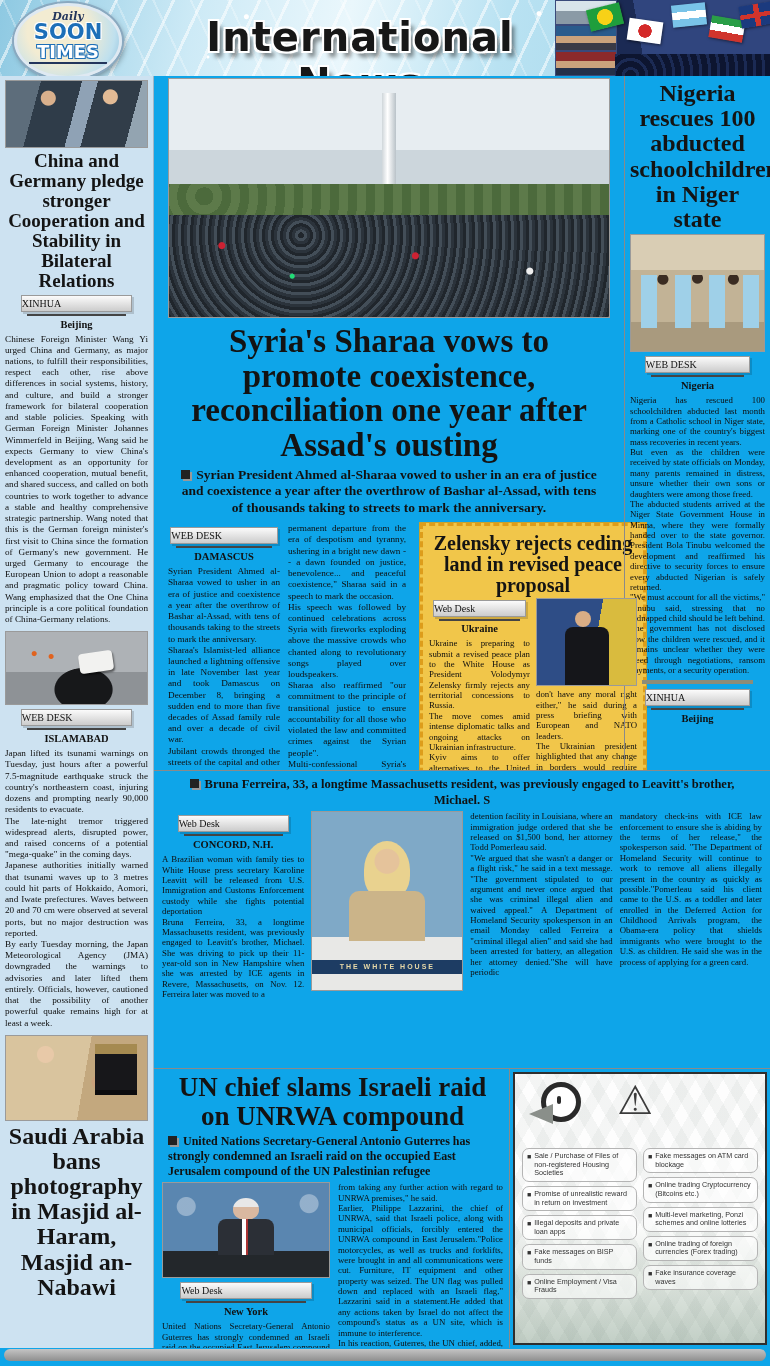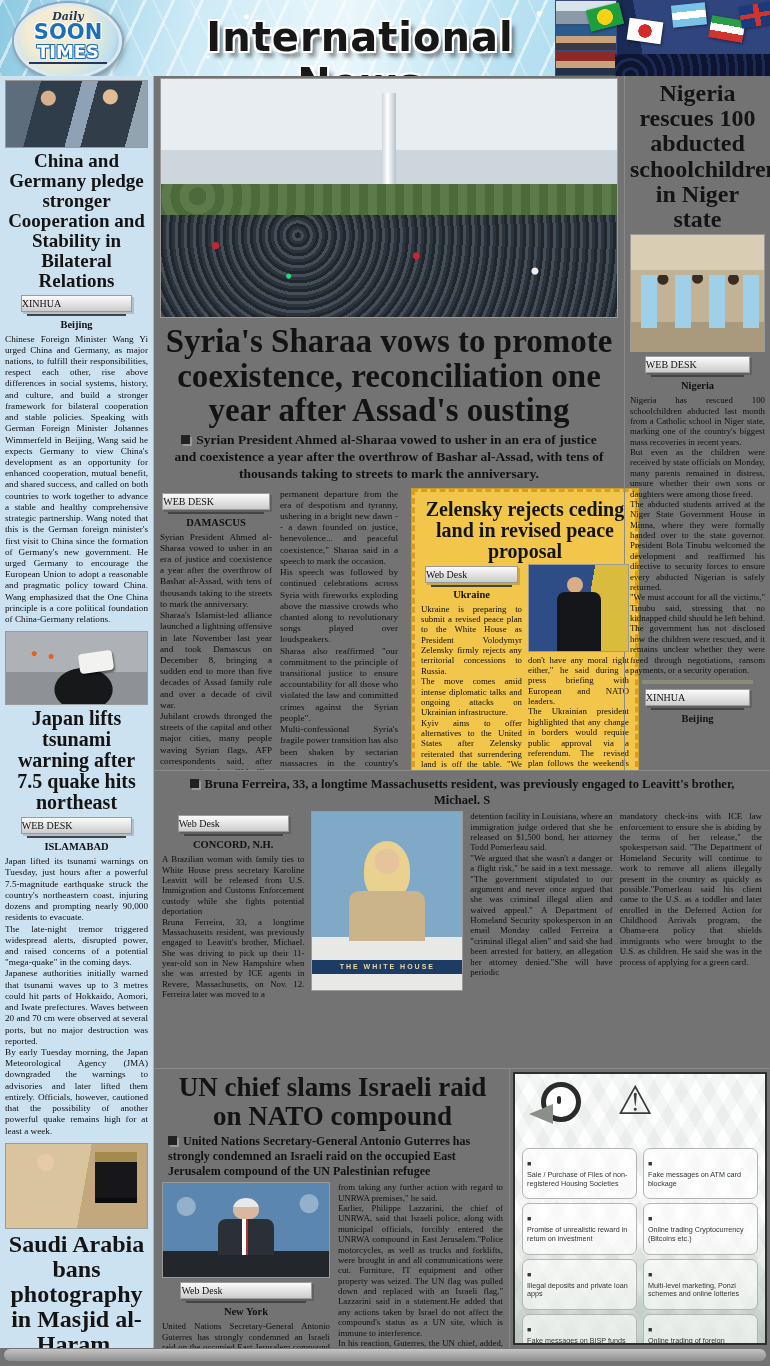--- a/index.html
+++ b/index.html
@@ -1,16 +1,16 @@
 <!DOCTYPE html>
 <html><head>
 <meta charset="utf-8">
 <style>
   html,body{margin:0;padding:0;background:#e8e8e8;}
-  .page{position:relative;width:770px;height:1366px;overflow:hidden;background:#737373;
+  .page{position:relative;width:770px;height:1366px;overflow:hidden;background:#0ea5e9;
         font-family:"Liberation Serif",serif;color:#111;margin:0 auto;}
 
   
   .banner{position:relative;height:76px;overflow:hidden;
     background:linear-gradient(100deg,#8ec9e2 0%,#cdeaf6 25%,#eaf7fc 45%,#b9e2f2 65%,#9ed2e8 100%);}
   .banner-streaks{position:absolute;inset:0;
     background:repeating-linear-gradient(115deg,rgba(255,255,255,.55) 0 3px,transparent 3px 26px),
                repeating-linear-gradient(65deg,rgba(255,255,255,.28) 0 2px,transparent 2px 34px);}
   .banner-sparkle{position:absolute;inset:0;background:
     radial-gradient(circle at 32% 22%,#fff 0 2px,transparent 3px),
@@ -48,21 +48,21 @@
   .face.f3{background:linear-gradient(#8c2a2a 40%,#caa27c 40% 70%,#23304a 70%);}
   .crowd-sil{position:absolute;bottom:0;left:60px;right:0;height:22px;
     background:repeating-radial-gradient(circle at 10% 100%,#0d1530 0 6px,#1b2a54 6px 9px);}
 
   
   .content{display:flex;height:1272px;}
   .col-left{width:154px;min-width:154px;background:#cde2f1;border-right:1px solid #9fb6c8;
     padding:4px 5px;box-sizing:border-box;overflow:hidden;}
   .col-main{flex:1;display:flex;flex-direction:column;overflow:hidden;}
   .row-top{display:flex;height:694px;overflow:hidden;}
-  .mid{width:470px;min-width:470px;padding:2px 6px;box-sizing:border-box;}
+  .mid{width:470px;min-width:470px;padding:2px 14px;box-sizing:border-box;}
   .sidebar-right{flex:1;border-left:1px solid #8a8a8a;padding:2px 5px;box-sizing:border-box;overflow:hidden;}
   .judge-sec{border-top:1px solid #8a8a8a;height:298px;padding:3px 8px;box-sizing:border-box;overflow:hidden;}
   .row-bottom{display:flex;border-top:1px solid #8a8a8a;flex:1;overflow:hidden;}
   .un-sec{width:356px;min-width:356px;padding:2px 6px 2px 8px;box-sizing:border-box;overflow:hidden;border-right:1px solid #8a8a8a;}
   .nab-wrap{flex:1;padding:3px;box-sizing:border-box;}
   .footer-bar{height:12px;margin:1px 4px;border-radius:7px;background:linear-gradient(#c4c4c4,#8e8e8e);}
 
   
   .h-side{font-size:19px;line-height:1.05;text-align:center;font-weight:bold;color:#141414;margin:3px 0 2px;}
   .h-side.sm{font-size:24px;}
@@ -188,21 +188,21 @@
   .nab-txt{position:absolute;left:2px;top:18px;font:bold italic 20px "DejaVu Sans",sans-serif;color:#111;
     background:rgba(255,255,255,.75);padding:0 2px;}
   .nab-warning{text-align:center;font:bold 28px "Liberation Sans",sans-serif;color:#4c4c4c;
     letter-spacing:2px;text-shadow:1px 2px 2px rgba(0,0,0,.3);margin-top:-6px;}
   .pill{background:linear-gradient(#76756d,#3d3c37);color:#fff;border-radius:11px;text-align:center;
     font-weight:bold;font-size:10.5px;padding:3px 14px;width:fit-content;margin:5px auto 4px;
     border:1px solid #222;box-shadow:0 1px 2px rgba(0,0,0,.4);}
   .fraud-grid{display:flex;gap:6px;padding:0 7px;}
   .fraud-col{flex:1;display:flex;flex-direction:column;gap:4px;}
   .fraud-item{background:rgba(255,255,255,.6);border:1px solid #b4b4b4;border-radius:7px;
-    font-size:7.2px;line-height:1.2;color:#333;padding:10px 4px;display:flex;gap:3px;align-items:flex-start;flex-direction:column;}
+    font-size:7.2px;line-height:1.2;color:#333;padding:3px 4px;display:flex;gap:3px;align-items:flex-start;}
   .fraud-item .bq{color:#333;font-size:7px;line-height:1.3;}
 </style>
 </head>
 <body>
 
 <div class="page">
 
   <div class="banner">
     <div class="banner-streaks"></div>
     <div class="banner-sparkle"></div>
@@ -238,21 +238,20 @@
         <div class="byline-wrap">
           <div class="byline-box">XINHUA</div>
           <div class="byline-rule"></div>
         </div>
         <div class="dateline">Beijing</div>
         <div class="body-txt">Chinese Foreign Minister Wang Yi urged China and Germany, as major nations, to fulfill their responsibilities, respect each other, rise above differences in social systems, history, and culture, and build a stronger framework for bilateral cooperation and stable policies. Speaking with German Foreign Minister Johannes Wimmerfeld in Beijing, Wang said he expects Germany to view China's development as an opportunity for enhanced cooperation, mutual benefit, and shared success, and called on both countries to work together to advance a stable and healthy comprehensive strategic partnership. Wang noted that this is the German foreign minister's first visit to China since the formation of Germany's new government. He urged Germany to encourage the European Union to adopt a reasonable and pragmatic policy toward China. Wang emphasized that the One China principle is a core political foundation of China-Germany relations.</div>
       </div>
 
       <div style="margin-top:6px;">
         <div class="ph ph-japan"></div>
-        <div class="h-side" style="font-size:20px;">Japan lifts tsunami warning after 7.5 quake hits northeast</div>
         <div class="byline-wrap">
           <div class="byline-box">WEB DESK</div>
           <div class="byline-rule"></div>
         </div>
         <div class="dateline">ISLAMABAD</div>
         <div class="body-txt">Japan lifted its tsunami warnings on Tuesday, just hours after a powerful 7.5-magnitude earthquake struck the country's northeastern coast, injuring dozens and prompting nearly 90,000 residents to evacuate.
 The late-night tremor triggered widespread alerts, disrupted power, and raised concerns of a potential "mega-quake" in the coming days.
 Japanese authorities initially warned that tsunami waves up to 3 metres could hit parts of Hokkaido, Aomori, and Iwate prefectures. Waves between 20 and 70 cm were observed at several ports, but no major destruction was reported.
 By early Tuesday morning, the Japan Meteorological Agency (JMA) downgraded the warnings to advisories and later lifted them entirely. Officials, however, cautioned that the possibility of another powerful quake remains high for at least a week.</div>
       </div>
@@ -380,21 +379,21 @@
           </div>
           <div class="jcol">
             <div class="body-txt sm">mandatory check-ins with ICE law enforcement to ensure she is abiding by the terms of her release," the spokesperson said. "The Department of Homeland Security will continue to work to remove all aliens illegally present in the country as quickly as possible."Pomerleau said his client came to the U.S. as a toddler and later enrolled in the Deferred Action for Childhood Arrivals program, the Obama-era policy that shields immigrants who were brought to the U.S. as children. He said she was in the process of applying for a green card.</div>
           </div>
         </div>
       </div>
 
       <div class="row-bottom">
 
         <div class="un-sec">
-          <div class="h-lg" style="font-size:27px;">UN chief slams Israeli raid on NATO compound</div>
+          <div class="h-lg" style="font-size:27px;">UN chief slams Israeli raid on UNRWA compound</div>
           <div class="standfirst" style="font-size:12px;text-align:left;margin:3px 6px;">
             <span class="sq-bullet"></span><span>United Nations Secretary-General Antonio Guterres has strongly condemned an Israeli raid on the occupied East Jerusalem compound of the UN Palestinian refugee</span>
           </div>
           <div class="un-flex">
             <div class="un-left">
               <div class="ph ph-un"></div>
               <div class="byline-wrap">
                 <div class="byline-box">Web Desk</div>
                 <div class="byline-rule"></div>
               </div>

